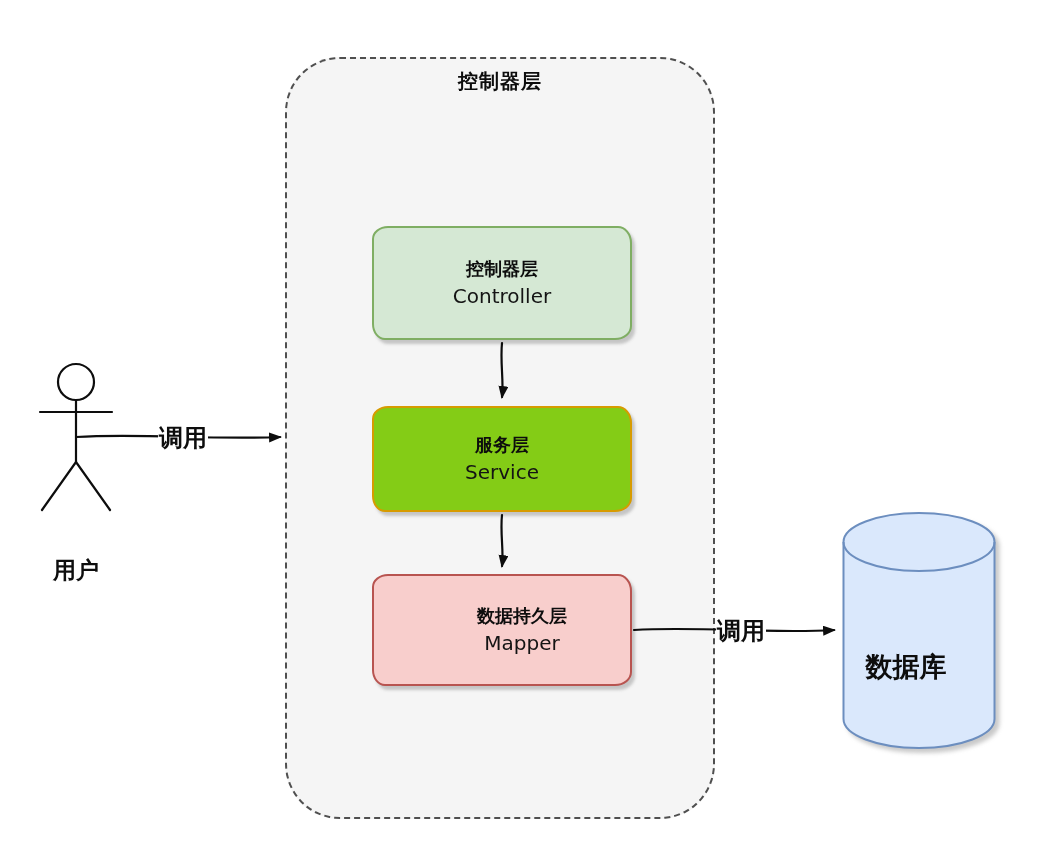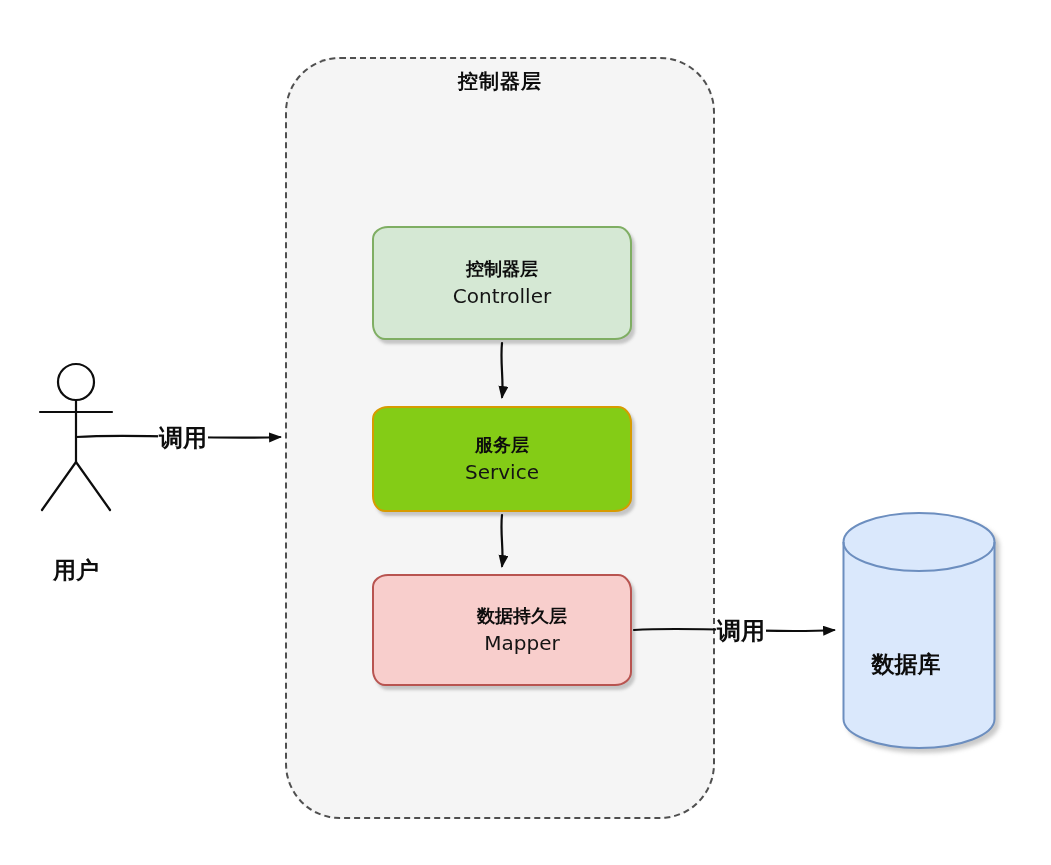--- a/index.html
+++ b/index.html
@@ -117,21 +117,21 @@
     color: #0d0d0d;
     z-index: 4;
     margin-top: 39px;
   }
   .database-label {
     position: absolute;
     left: 844px;
     top: 649px;
     width: 124px;
     text-align: center;
-    font-size: 23px;
+    font-size: 27px;
     font-weight: 700;
     color: #0d0d0d;
     z-index: 4;
   }
 </style>
 </head>
 <body>
 
 <div class="canvas">
 

